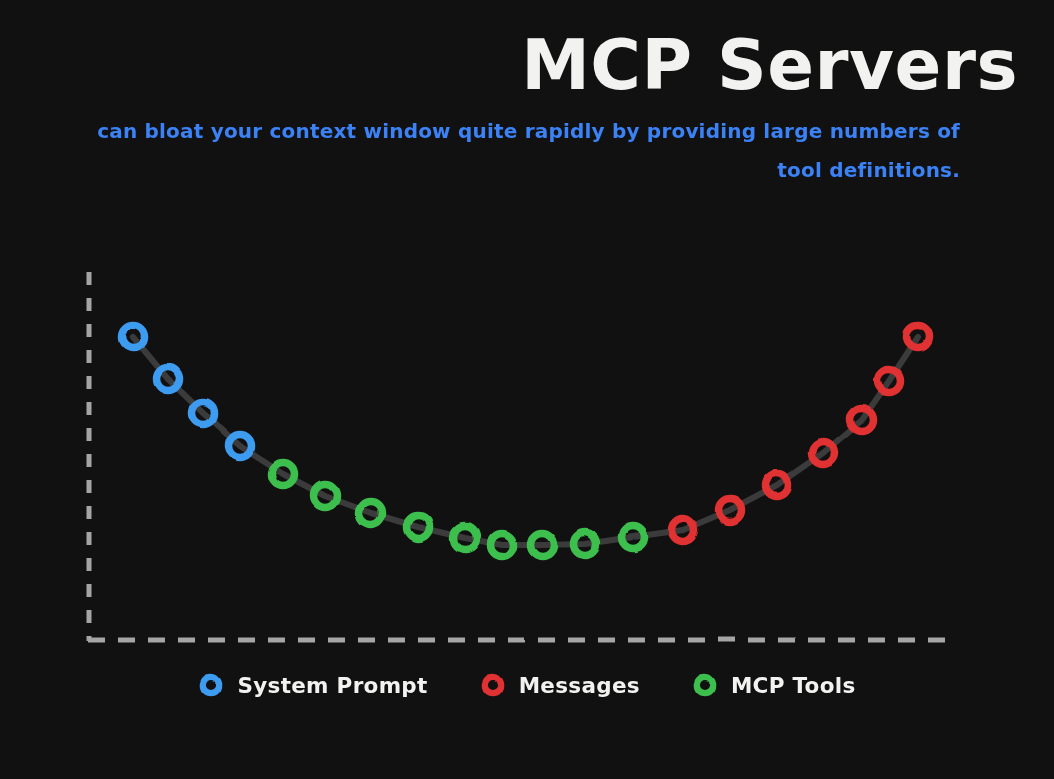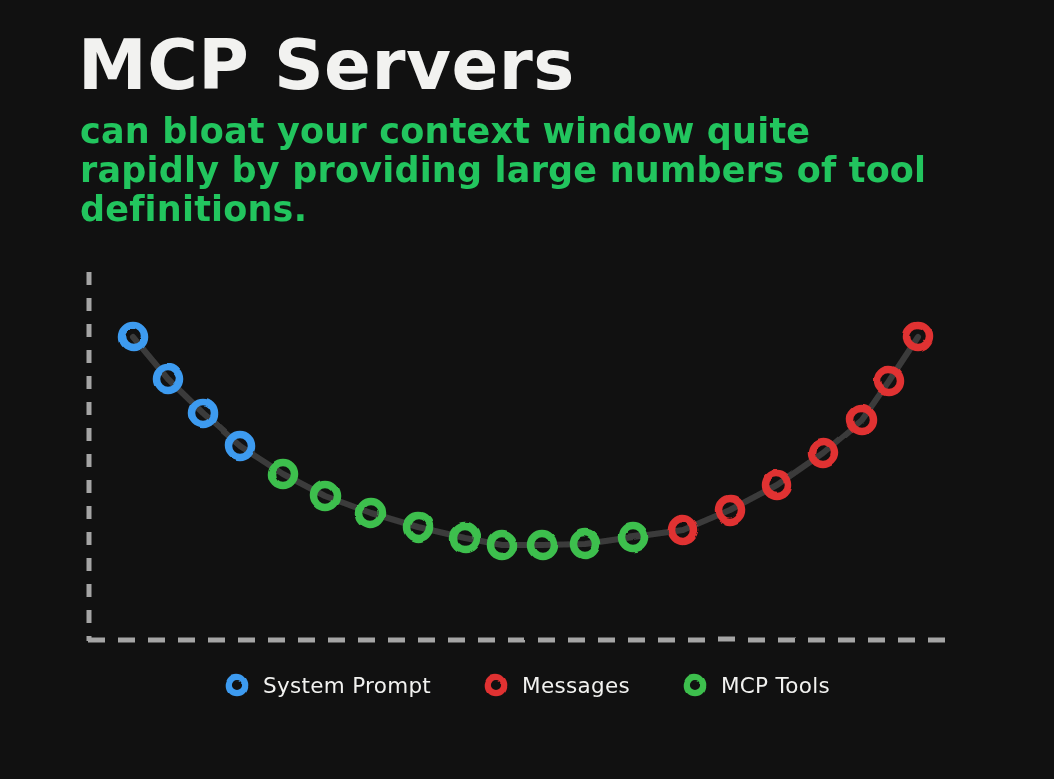--- a/index.html
+++ b/index.html
@@ -13,20 +13,21 @@
     height: 779px;
     overflow: hidden;
     font-family: "DejaVu Sans", sans-serif;
     -webkit-font-smoothing: antialiased;
   }
   #root {
     position: relative;
     width: 1054px;
     height: 689px;
     background: #111111;
+    text-align: right;
   }
 
   
   .heading {
     position: absolute;
     left: 78px;
     top: 24px;
     width: 940px;
   }
   .title {
@@ -34,25 +35,25 @@
     font-size: 69px;
     line-height: 82px;
     font-weight: 700;
     letter-spacing: 0.5px;
     color: #f2f2f0;
     margin: 0;
     white-space: nowrap;
   }
   .subtitle {
     font-family: "DejaVu Sans", sans-serif;
-    font-size: 35px;
+    font-size: 20px;
     line-height: 39px;
     font-weight: 700;
     letter-spacing: 0.2px;
-    color: #22c55e;
+    color: #3b82f6;
     margin: 6px 0 0 2px;
     max-width: 880px;
   }
 
   
   #plot {
     position: absolute;
     left: 0;
     top: 0;
     width: 1054px;
@@ -79,21 +80,21 @@
   .legend-swatch {
     width: 26px;
     height: 26px;
     display: inline-block;
     margin-right: 13px;
     flex: none;
   }
   .legend-label {
     font-family: "DejaVu Sans", sans-serif;
     font-size: 21.5px;
-    font-weight: 400;
+    font-weight: 700;
     letter-spacing: 0.3px;
     color: #f2f2f0;
     white-space: nowrap;
   }
 </style>
 </head>
 <body style="background: rgb(17, 17, 17);">
 
 <div id="root" style="background: rgb(17, 17, 17);">
 

